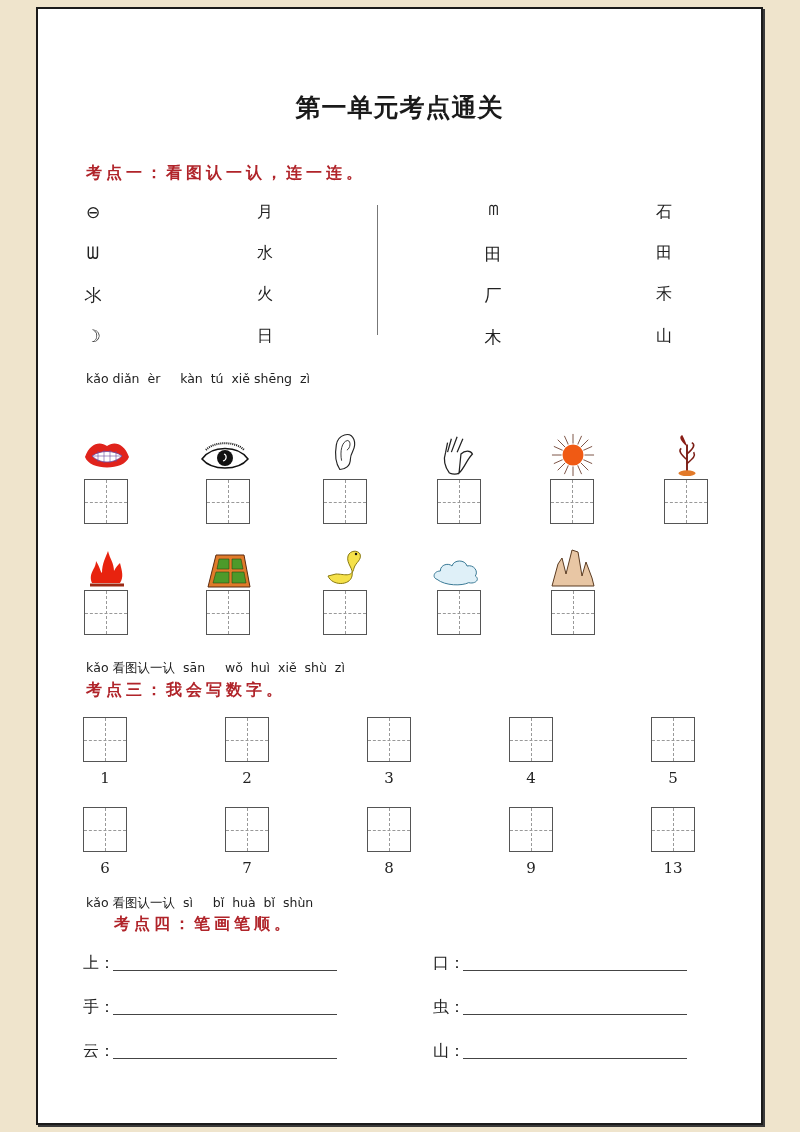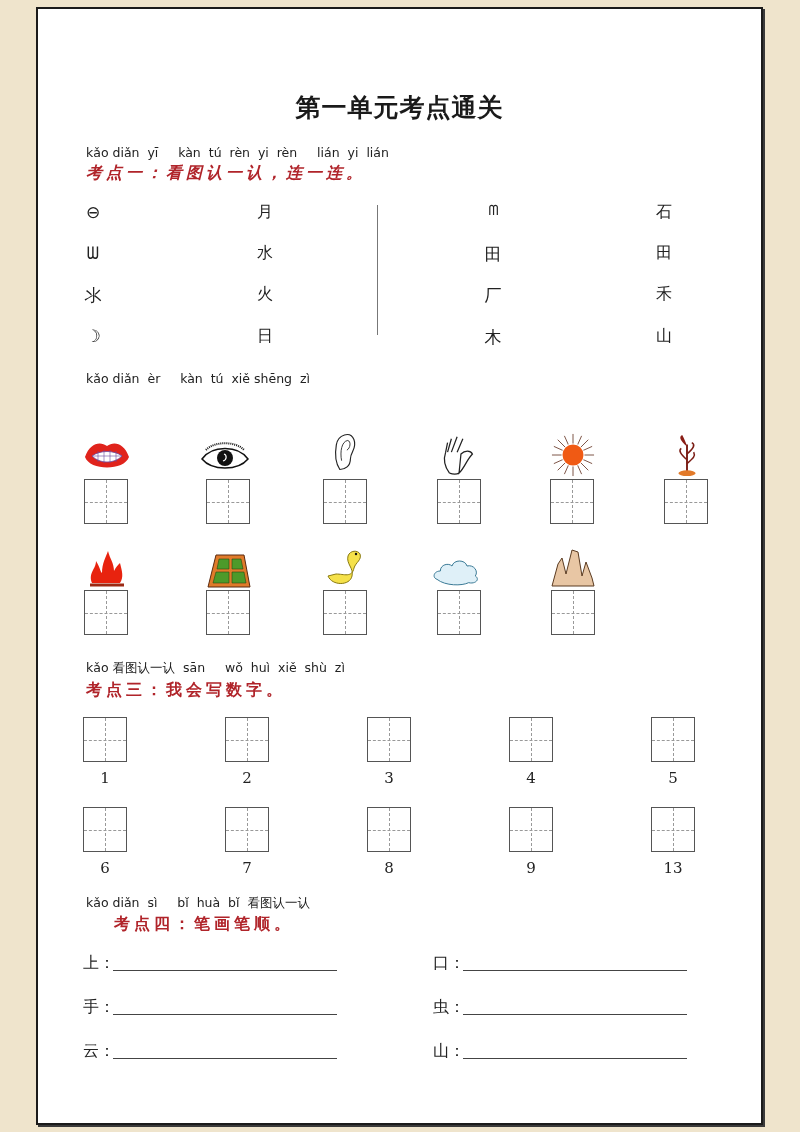--- a/index.html
+++ b/index.html
@@ -32,22 +32,21 @@
   .slabel { position:absolute; font-family:"DejaVu Serif", serif; font-size:16px; color:#222; }
   .sline { position:absolute; height:1px; background:#444; width:224px; }
 </style>
 </head>
 <body>
 
 <div class="page">
 
   <div class="title">第一单元考点通关</div>
 
-  <div class="pinyin" style="left:48px;top:136px;">kǎo diǎn  yī     kàn  tú  rèn  yi  rèn     lián  yi  lián</div>
-  <div class="hdr" style="left:48px;top:154px;font-style:italic;">考点一：看图认一认，连一连。</div>
+  <div class="hdr" style="left:48px;top:154px;">考点一：看图认一认，连一连。</div>
 
   <div>
     <div class="glyph" style="left:40px;top:193px;">⊖</div>
     <div class="glyph" style="left:40px;top:234px;">ᗯ</div>
     <div class="glyph" style="left:40px;top:275px;">⺢</div>
     <div class="glyph" style="left:40px;top:317px;">☽</div>
   </div>
   <div>
     <div class="mchar" style="left:215px;top:193px;">月</div>
     <div class="mchar" style="left:215px;top:234px;">水</div>
@@ -164,21 +163,21 @@
   <div class="tian" style="left:329px;top:798px;"></div>
   <div class="tian" style="left:471px;top:798px;"></div>
   <div class="tian" style="left:613px;top:798px;"></div>
 
   <div class="num" style="left:44px;top:850px;">6</div>
   <div class="num" style="left:186px;top:850px;">7</div>
   <div class="num" style="left:328px;top:850px;">8</div>
   <div class="num" style="left:470px;top:850px;">9</div>
   <div class="num" style="left:612px;top:850px;">13</div>
 
-  <div class="pinyin" style="left:48px;top:886px;">kǎo diǎn  sì     bǐ  huà  bǐ  看图认一认</div>
+  <div class="pinyin" style="left:48px;top:886px;">kǎo 看图认一认  sì     bǐ  huà  bǐ  shùn</div>
   <div class="hdr" style="left:48px;top:905px;margin-left:28px;">考点四：笔画笔顺。</div>
 
   <div class="slabel" style="left:45px;top:944px;">上：</div>
   <div class="sline" style="left:75px;top:961px;"></div>
   <div class="slabel" style="left:45px;top:988px;">手：</div>
   <div class="sline" style="left:75px;top:1005px;"></div>
   <div class="slabel" style="left:45px;top:1032px;">云：</div>
   <div class="sline" style="left:75px;top:1049px;"></div>
 
   <div class="slabel" style="left:395px;top:944px;">口：</div>

